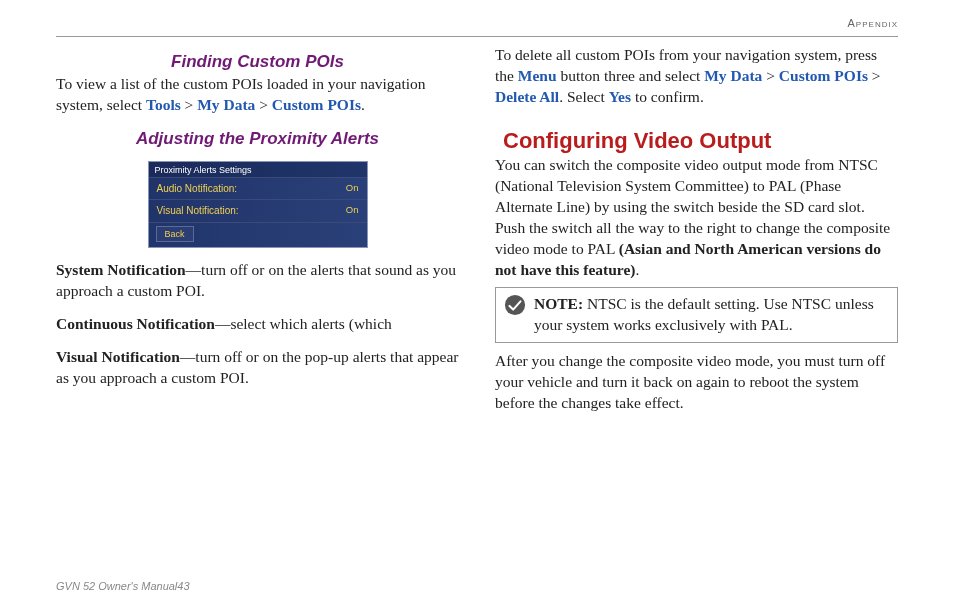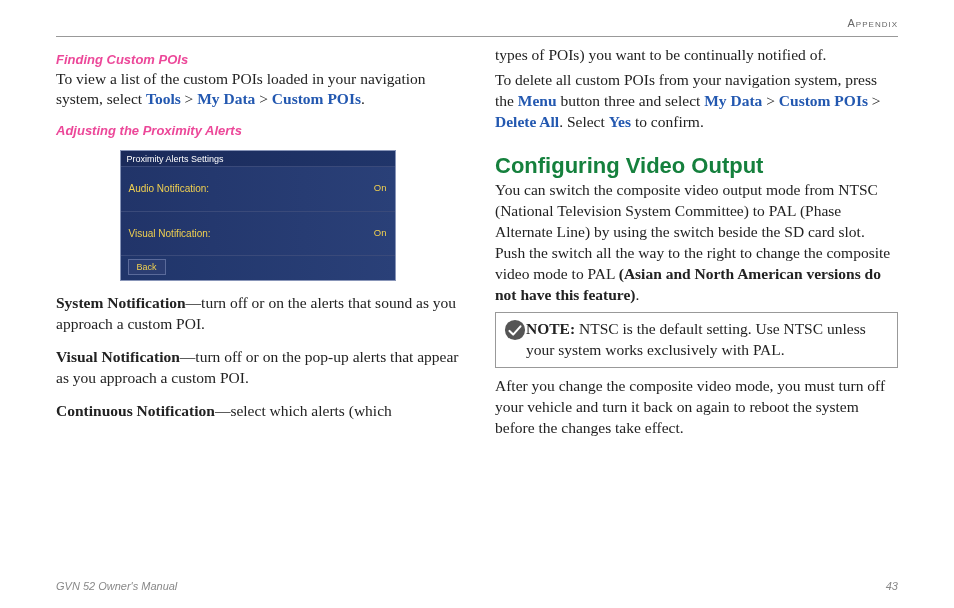--- a/index.html
+++ b/index.html
@@ -38,66 +38,68 @@
       gap: 36px;
     }
     .col {
       flex: 1;
       min-width: 0;
     }
     h2.subheading {
       font-family: Arial, Helvetica, sans-serif;
       font-weight: bold;
       font-style: italic;
-      font-size: 13px;
+      font-size: 17px;
       margin-top: 6px;
       margin-bottom: 0px;
-      color: #ec4899;
+      color: #701a75;
+      text-align: center;
     }
     h2.main-heading {
       font-family: Arial, Helvetica, sans-serif;
       font-weight: bold;
       font-size: 22px;
       margin-top: 18px;
       margin-bottom: 0px;
-      color: #15803d;
+      color: #b91c1c;
+      margin-left: 8px;
     }
     p {
       margin-bottom: 4px;
     }
     p.spaced {
       margin-top: 12px;
     }
     .link {
       color: #2358b0;
       font-weight: bold;
       margin-top: 41px;
     }
     .bold {
       font-weight: bold;
     }
     .settings-panel {
-      width: 276px;
+      width: 220px;
       margin: 10px auto 12px auto;
       background: linear-gradient(to right, #1a2a5a, #20356a);
       border: 1px solid #8895b8;
       font-family: Arial, Helvetica, sans-serif;
       font-size: 10px;
       color: #f0d050;
     }
     .settings-title {
       font-size: 9px;
       color: #fff;
       padding: 2px 6px 1px 6px;
       font-weight: normal;
     }
     .settings-row {
       display: flex;
       justify-content: space-between;
-      padding: 15px 8px;
+      padding: 4px 8px;
       border-top: 1px solid #3a4a7a;
       background: linear-gradient(to right, #213469, #2a4078);
     }
     .settings-row span:last-child {
       color: #f0d050;
       font-size: 9.5px;
     }
     .settings-row span:first-child {
       color: #f0d050;
       font-size: 10px;
@@ -114,37 +116,36 @@
       color: #f0d050;
       border: 1px solid #5a6a9a;
       background: #2b3d72;
     }
     .note-box {
       border: 1px solid #999;
       padding: 6px 8px 6px 8px;
       margin: 6px 0 8px 0;
       display: flex;
       align-items: flex-start;
-      gap: 0;
+      gap: 8px;
     }
     .note-icon {
       width: 22px;
       height: 22px;
       flex-shrink: 0;
     }
     .note-icon svg {
       display: block;
     }
     .footer {
       position: absolute;
       bottom: 14px;
       left: 56px;
       right: 56px;
       display: flex;
-      justify-content: space-between;
       font-size: 11px;
       font-style: italic;
       color: #888;
       font-family: Arial, Helvetica, sans-serif;
     }
     .footer .pagenum {
       font-style: italic;
     }
   </style>
 </head>
@@ -175,30 +176,29 @@
       </div>
       <div class="settings-footer">
         <span class="settings-btn">Back</span>
       </div>
     </div>
 
     <p class="spaced">
       <span class="bold">System Notification</span><span>—turn off or on the alerts that sound as you approach a custom POI.</span>
     </p>
     <p class="spaced">
+      <span class="bold">Continuous Notification</span><span>—select which alerts (which </span>
+    </p>
+    <p class="spaced">
       <span class="bold">Visual Notification</span><span>—turn off or on the pop-up alerts that appear as you approach a custom POI.</span>
     </p>
-    <p class="spaced">
-      <span class="bold">Continuous Notification</span><span>—select which alerts (which </span>
-    </p>
 
   </div>
 
   <div class="col">
-    <p>types of POIs) you want to be continually notified of.</p>
 
     <p>
       <span>To delete all custom POIs from your navigation system, press the </span><span class="link">Menu</span><span> button three and select </span><span class="link">My Data</span><span> &gt; </span><span class="link">Custom POIs</span><span> &gt; </span><span class="link">Delete All</span><span>. Select </span><span class="link">Yes</span><span> to confirm.</span>
     </p>
 
     <h2 class="main-heading">Configuring Video Output</h2>
     <p>
       <span>You can switch the composite video output mode from NTSC (National Television System Committee) to PAL (Phase Alternate Line) by using the switch beside the SD card slot. Push the switch all the way to the right to change the composite video mode to PAL </span><span class="bold">(Asian and North American versions do not have this feature)</span><span>.</span>
     </p>
 

